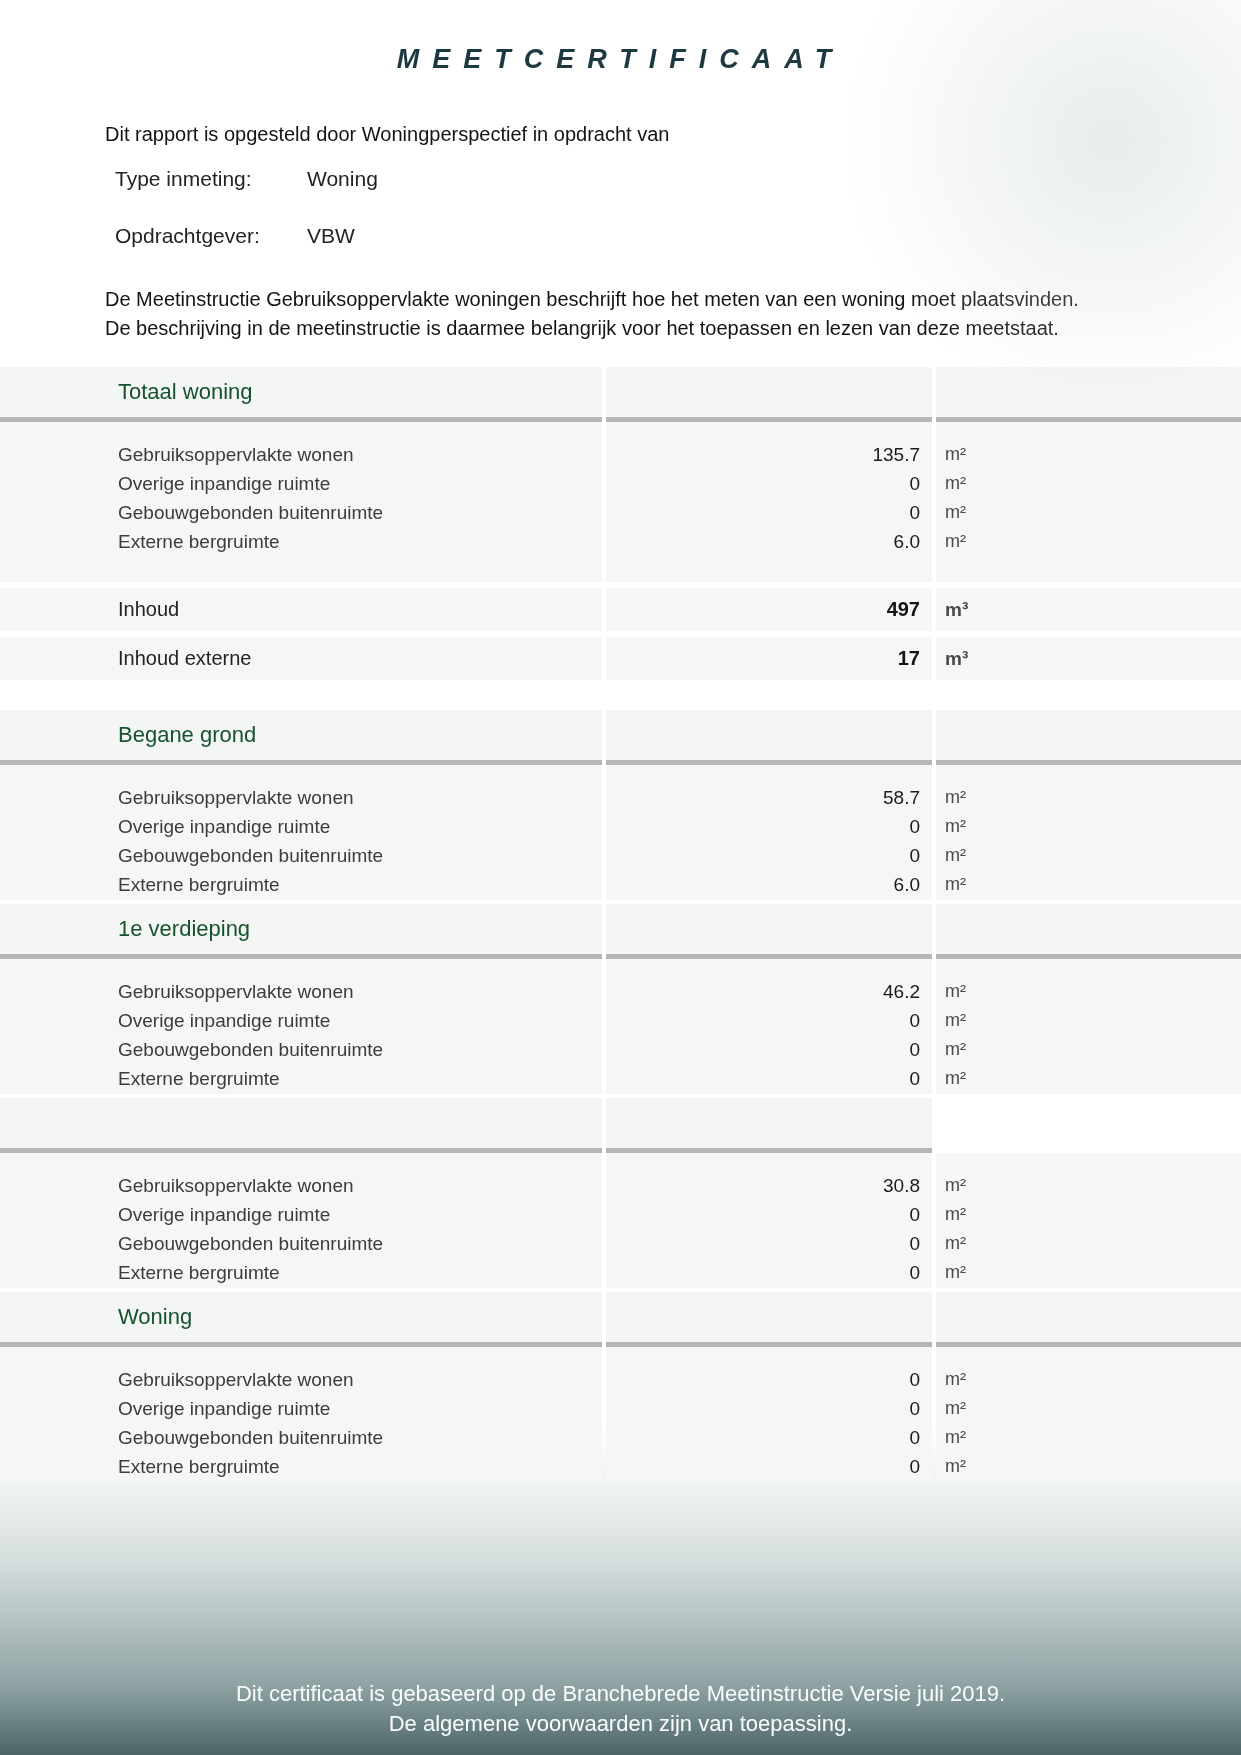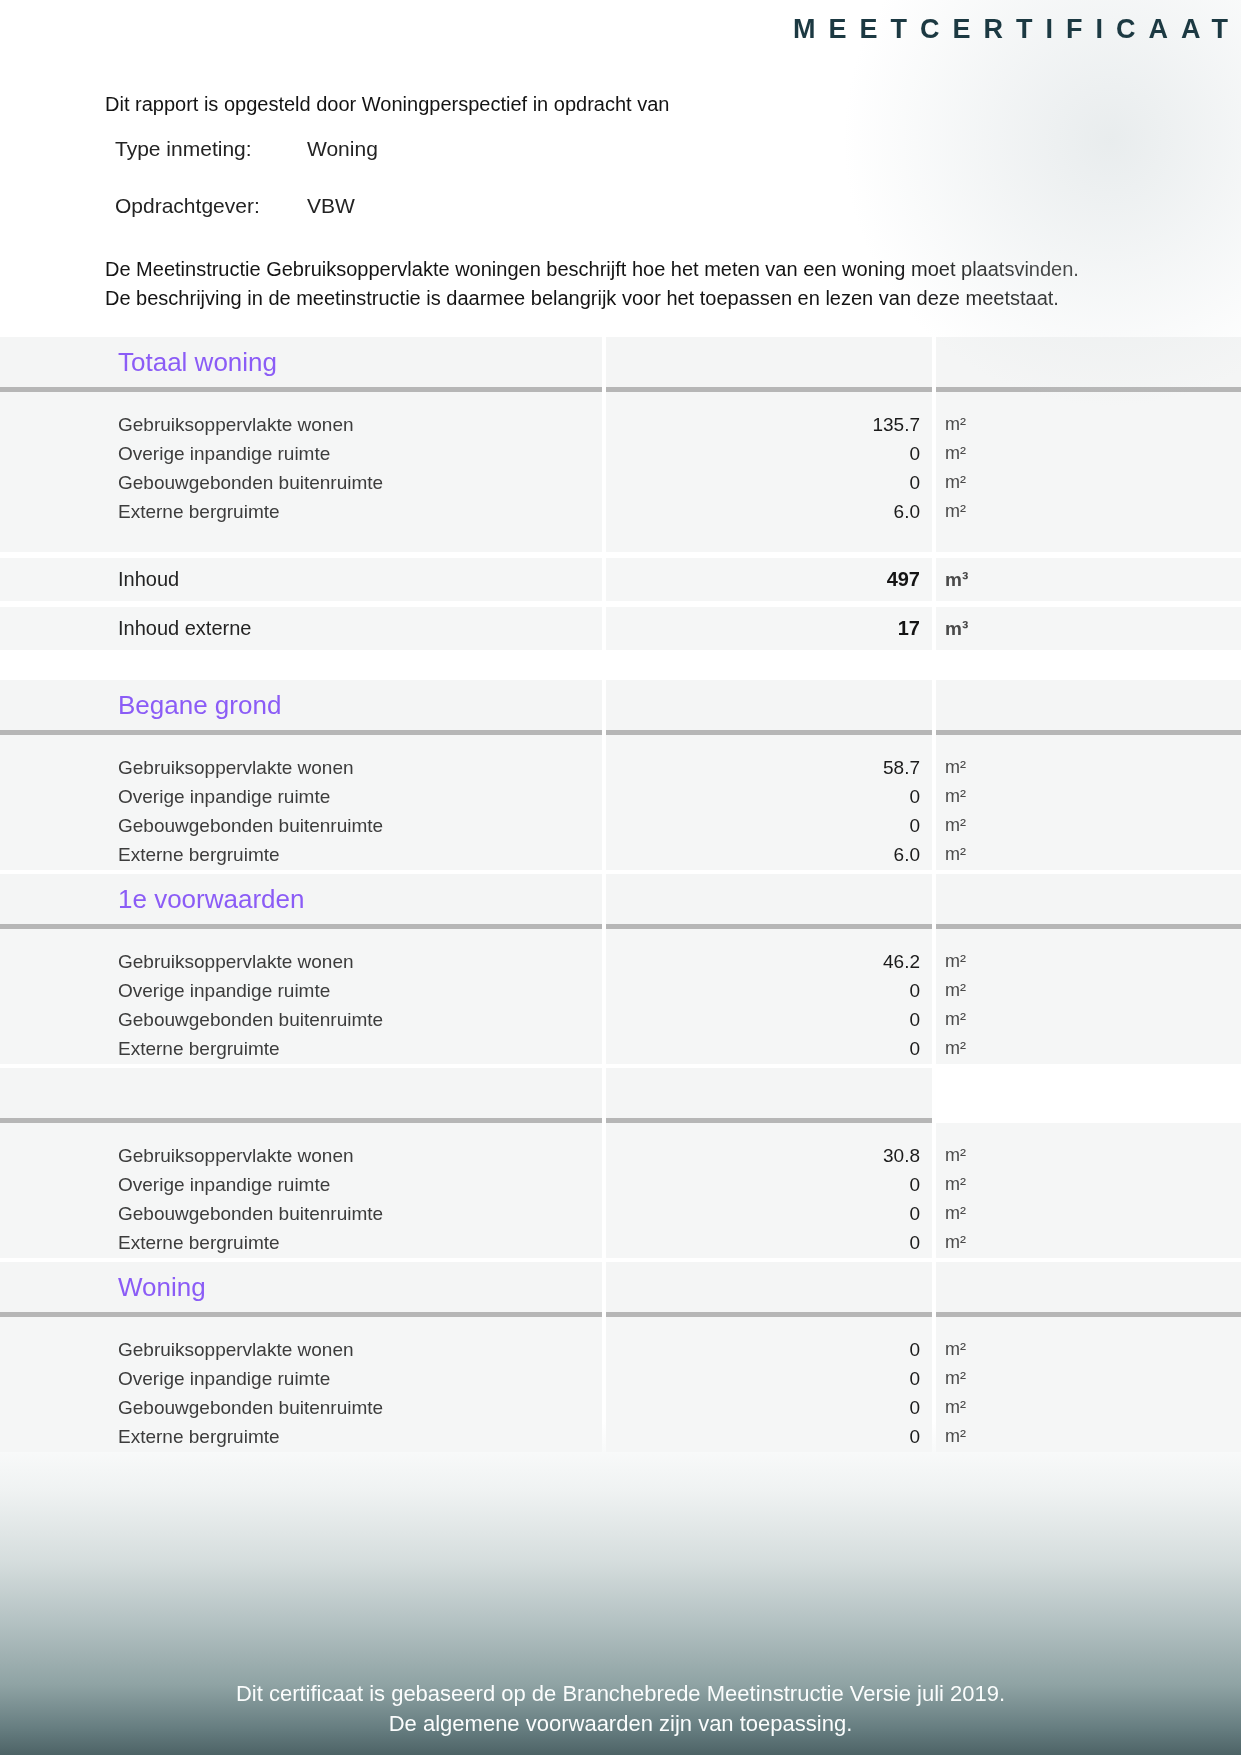--- a/index.html
+++ b/index.html
@@ -16,26 +16,27 @@
       #667d80 98.5%, #4d6366 100%);
   }
   .blob {
     position:absolute; top:-150px; left:820px;
     width:580px; height:580px; border-radius:50%;
     background:radial-gradient(circle, rgba(214,221,223,0.55) 0%, rgba(255,255,255,0) 65%);
     pointer-events:none;
   }
   .title {
     position:relative;
-    padding-top:14px;
-    text-align:right;
+    padding-top:44px;
+    text-align:center;
     font-size:27px; font-weight:bold;
     letter-spacing:13px;
     color:#1c3942;
     line-height:31px;
+    font-style:italic;
   }
   .intro {
     margin:45px 0 0 105px;
     font-size:20px; line-height:28px; color:#141414;
   }
   .kv { display:flex; margin-left:115px; font-size:21px; line-height:30px; color:#232323; }
   .kv.first { margin-top:27px; }
   .kv.second { margin-top:16px; }
   .kv .k { width:192px; }
   .instr {
@@ -44,21 +45,21 @@
   }
 
   .grid { display:grid; grid-template-columns:602px 326px 305px; column-gap:4px; }
 
   .band .cell {
     height:50px; background:#f4f5f5;
     border-bottom:5px solid #b6b6b6;
     display:flex; align-items:center;
   }
   .band .c1 { padding-left:118px; }
-  .heading { font-size:26px; color:#8b5cf6; }
+  .heading { font-size:22px; color:#14532d; }
 
   .tbody .col { background:#f5f6f6; padding-top:18px; }
   .tbody.pb-lg .col { padding-bottom:26px; }
   .tbody.pb-sm .col { padding-bottom:1px; }
   .row { height:29px; line-height:29px; font-size:19px; white-space:nowrap; }
   .col.labels .row { padding-left:118px; color:#3c3c3c; }
   .col.vals .row { text-align:right; padding-right:12px; color:#1b1b1b; }
   .col.units .row { padding-left:9px; font-size:18px; color:#4a4a4a; }
 
   .total .cell { height:43px; background:#f5f6f6; display:flex; align-items:center; font-size:20px; }
@@ -164,21 +165,21 @@
     <div class="col units">
       <div class="row">m²</div>
       <div class="row">m²</div>
       <div class="row">m²</div>
       <div class="row">m²</div>
     </div>
   </div>
 
   <div class="grid band gap4">
     <div class="cell c1">
-      <span class="heading">1e voorwaarden</span>
+      <span class="heading">1e verdieping</span>
     </div>
     <div class="cell"></div>
     <div class="cell"></div>
   </div>
   <div class="grid tbody pb-sm">
     <div class="col labels">
       <div class="row">Gebruiksoppervlakte wonen</div>
       <div class="row">Overige inpandige ruimte</div>
       <div class="row">Gebouwgebonden buitenruimte</div>
       <div class="row">Externe bergruimte</div>

